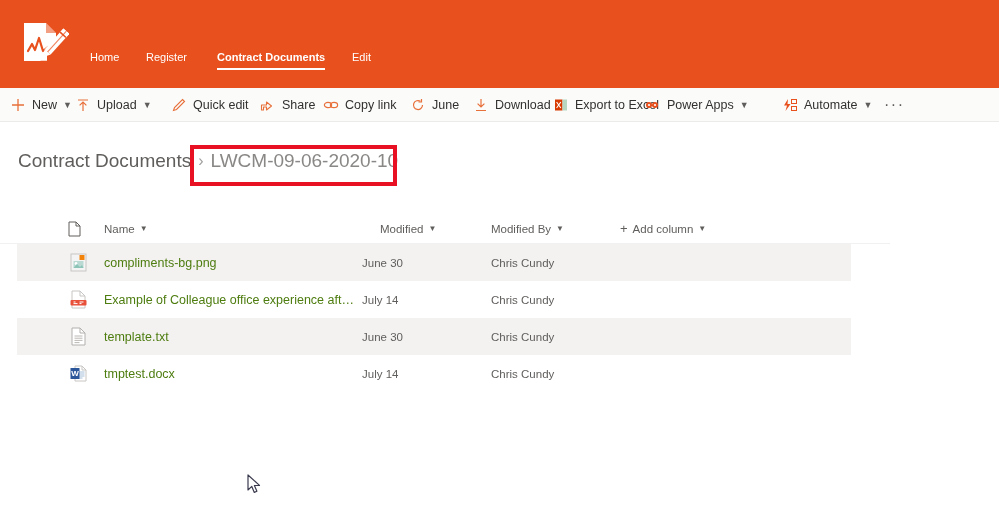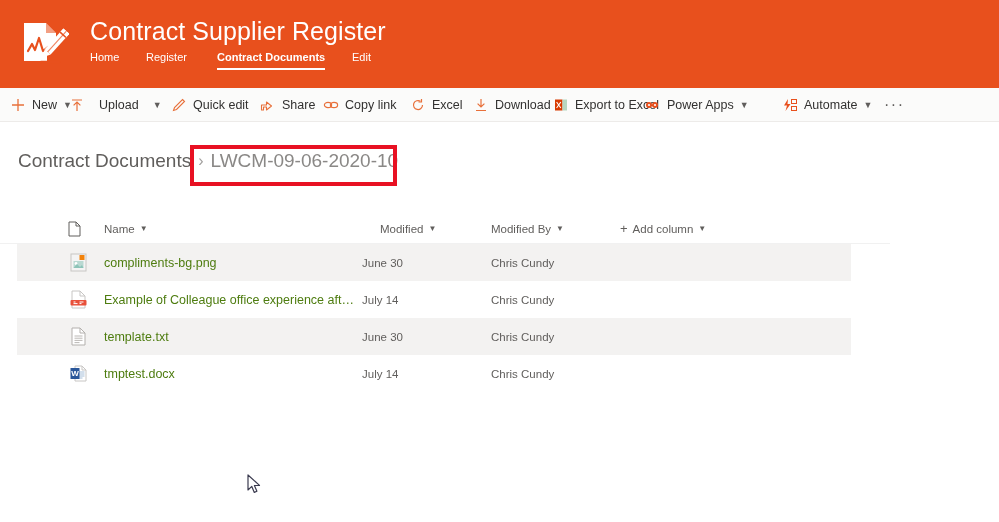--- a/index.html
+++ b/index.html
@@ -61,21 +61,21 @@
     font-size: 12.5px; color: #323130;
     white-space: nowrap; cursor: pointer;
   }
   .cmd .ci {
     display: inline-flex; align-items: center; justify-content: center;
     width: 17px; height: 17px; margin-right: 6px;
     color: #e8703a;
   }
   .cmd .chev { margin-left: 6px; color: #605e5c; font-size: 9px; }
   .cmd-new      { left: 9px; }
-  .cmd-upload   { left: 68px; gap: 8px; }
+  .cmd-upload   { left: 74px; }
   .cmd-quick    { left: 170px; }
   .cmd-share    { left: 259px; }
   .cmd-copy     { left: 322px; }
   .cmd-sync     { left: 409px; }
   .cmd-download { left: 472px; }
   .cmd-excel    { left: 552px; }
   .cmd-power    { left: 644px; }
   .cmd-auto     { left: 781px; }
   .cmd-more     { left: 884px; font-size: 16px; color: #605e5c; letter-spacing: 1.5px; }
 
@@ -161,21 +161,20 @@
       <g transform="rotate(42 36 28)">
         <rect x="32" y="8" width="8" height="28" fill="#ffffff"></rect>
         <rect x="32" y="8" width="8" height="5" fill="#ffffff"></rect>
         <path d="M32 36 l4 7 l4 -7 z" fill="#ffffff"></path>
         <path d="M32 13 h8" stroke="#e8501d" stroke-width="1.6"></path>
         <path d="M36 8 v28" stroke="#e8501d" stroke-width="1.1" opacity="0.7"></path>
       </g>
     </svg>
   </div>
 
-  <div class="site-title">Contract Supplier Register</div>
 
   <div class="nav">
     <div class="nav-item nav-0">Home</div>
     <div class="nav-item nav-1">Register</div>
     <div class="nav-item nav-2 active">Contract Documents</div>
     <div class="nav-item nav-3">Edit</div>
   </div>
 </div>
 
 <div class="cmdbar">
@@ -228,21 +227,21 @@
     <span>Copy link</span>
   </div>
 
   <div class="cmd cmd-sync">
     <span class="ci">
       <svg width="14" height="14" viewBox="0 0 14 14">
           <path d="M11.5 7 a4.5 4.5 0 1 1 -2 -3.7" stroke="#e8703a" stroke-width="1.2" fill="none"></path>
           <path d="M10.5 1 v3 h-3" stroke="#e8703a" stroke-width="1.2" fill="none"></path>
         </svg>
     </span>
-    <span>Excel</span>
+    <span>June</span>
   </div>
 
   <div class="cmd cmd-download">
     <span class="ci">
       <svg width="14" height="14" viewBox="0 0 14 14">
           <path d="M7 1 v8 M3.6 5.6 L7 9 l3.4 -3.4 M2 12.5 h10" stroke="#e8703a" stroke-width="1.2" fill="none"></path>
         </svg>
     </span>
     <span>Download</span>
   </div>

